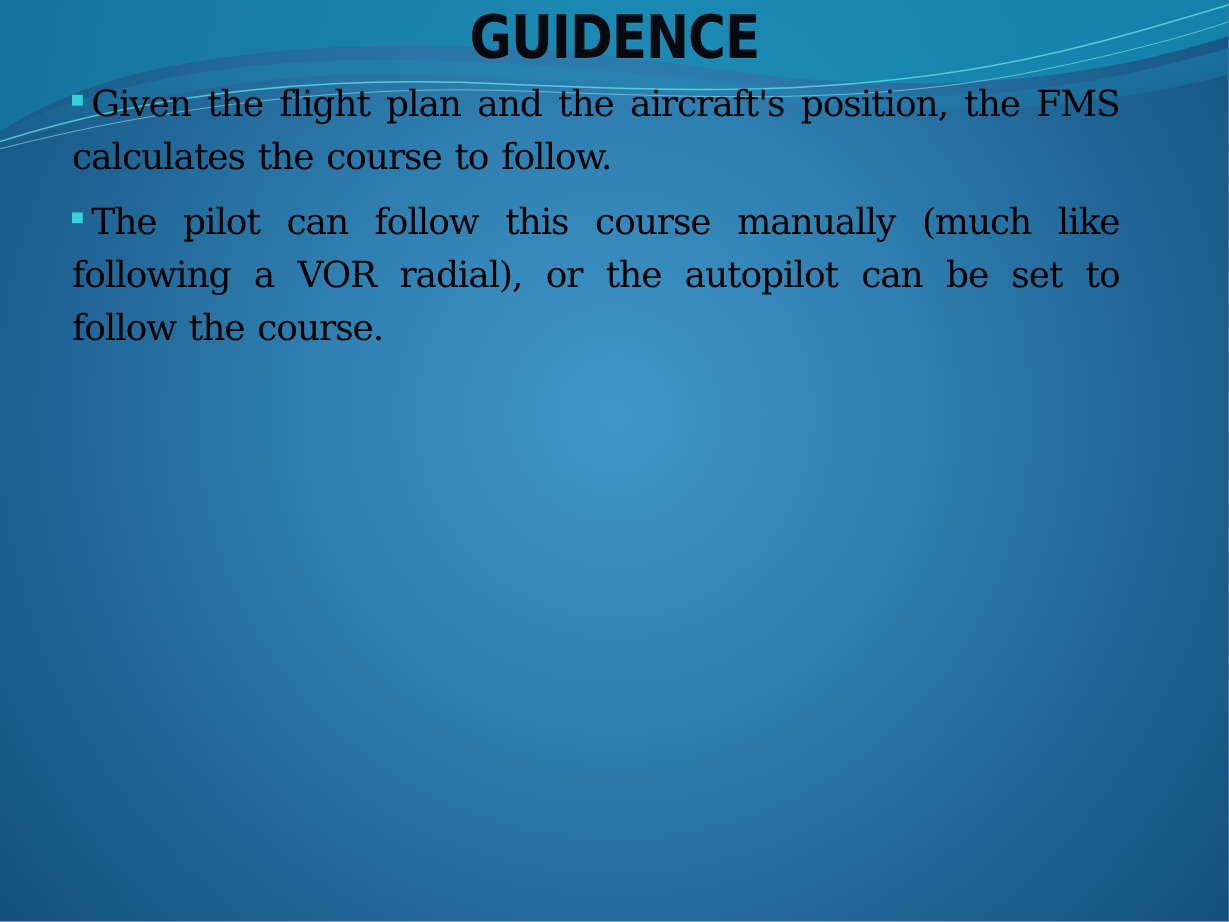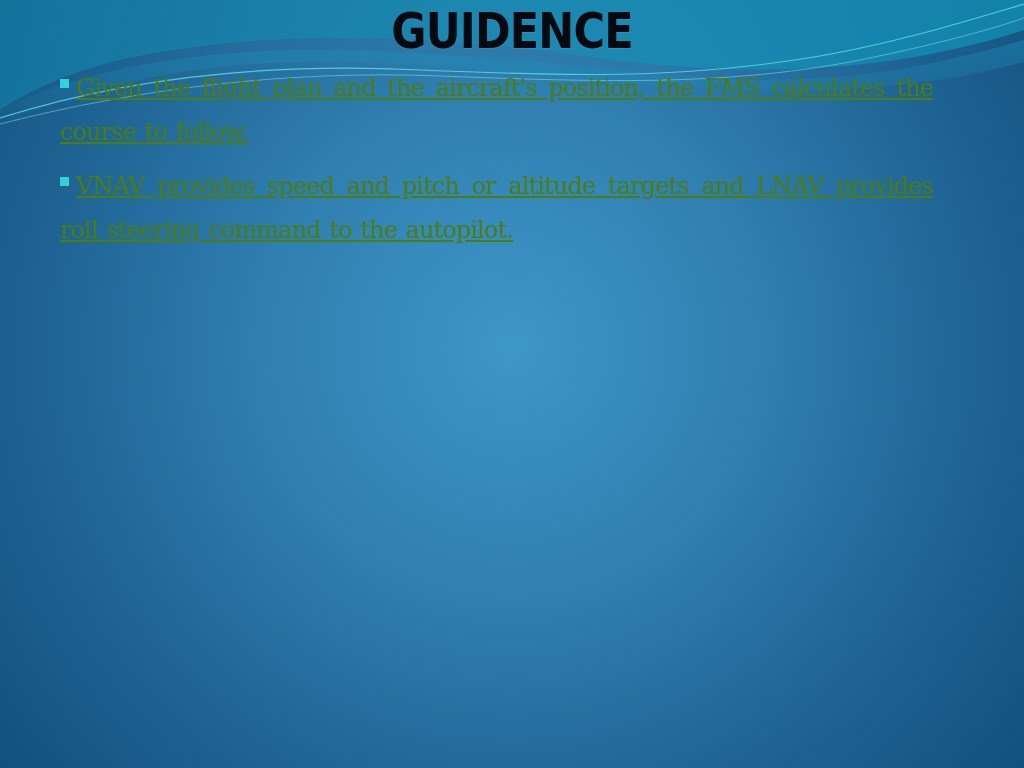--- a/index.html
+++ b/index.html
@@ -11,23 +11,22 @@
   .wave { position: absolute; left: 0; top: 0; width: 1024px; height: 130px; }
   .title {
     position: absolute; top: 2px; left: 0; width: 1024px; text-align: center;
     font-family: "DejaVu Sans", "Liberation Sans", sans-serif;
     font-weight: bold; font-size: 50px; letter-spacing: -1px; color: #050a10;
     transform: scaleX(0.86); transform-origin: center;
     text-shadow: 0 1px 0 rgba(255,255,255,0.08);
   }
   .content {
     position: absolute; left: 60px; top: 66px; width: 873px;
-    color: #4d7c0f; font-size: 24px; line-height: 44px;
+    color: #000000; font-size: 30px; line-height: 44px;
     text-align: justify;
-    text-decoration: underline;
   }
   .bullet-item { margin: 0 0 10px 0; }
   .marker {
     display: inline-block; width: 9px; height: 9px; background: #2fd3d8;
     margin-right: 7px; vertical-align: middle; position: relative; top: -6px;
   }
   .content .text { letter-spacing: -0.9px; word-spacing: 2px; }
 </style>
 </head>
 <body>
@@ -50,15 +49,15 @@
   <path d="M0,124 C140,88 290,70 440,76 C600,82 720,86 850,62 C930,46 990,30 1024,18" stroke="#8ef0f0" stroke-width="0.8" fill="none" opacity="0.6"></path>
 </svg>
 
 <div class="title">GUIDENCE</div>
 
 <div class="content">
   <div class="bullet-item">
     <span class="marker"></span><span class="text">Given the flight plan and the aircraft's position, the FMS calculates the course to follow.</span>
   </div>
   <div class="bullet-item">
-    <span class="marker"></span><span class="text">VNAV provides speed and pitch or altitude targets and LNAV provides roll steering command to the autopilot.</span>
+    <span class="marker"></span><span class="text">The pilot can follow this course manually (much like following a VOR radial), or the autopilot can be set to follow the course.</span>
   </div>
 </div>
 
 </body></html>

